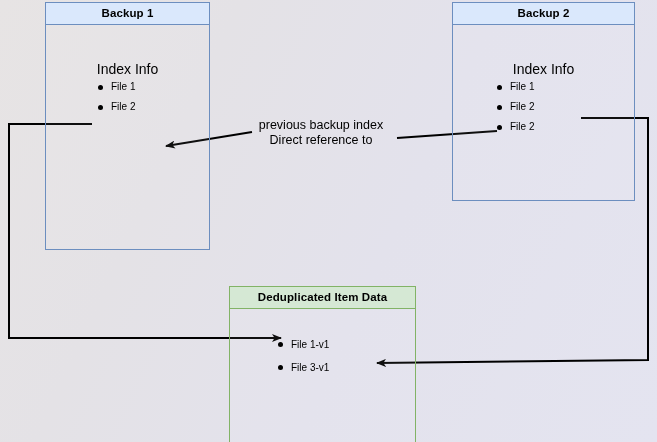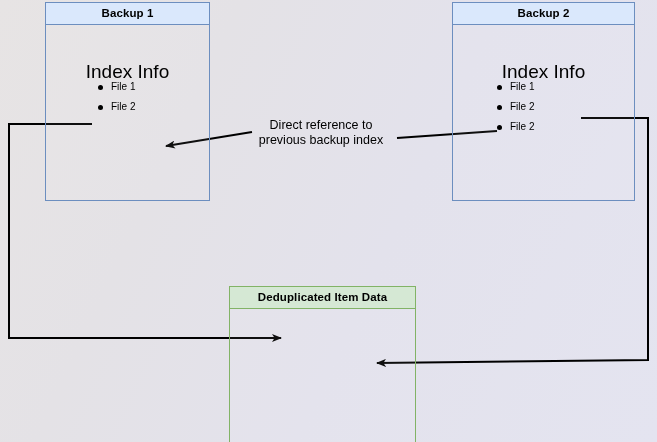--- a/index.html
+++ b/index.html
@@ -60,21 +60,21 @@
     box-sizing: border-box;
     height: calc(100% - 22px);
     background: rgba(255,255,255,0.06);
   }
   .index-label {
     position: absolute;
     left: 0;
     right: 0;
     top: 36px;
     text-align: center;
-    font-size: 19px;
+    font-size: 14px;
     color: #000;
   }
   .file-list {
     position: absolute;
     margin: 0;
     padding: 0;
     list-style: none;
     font-size: 10px;
     color: #000;
   }
@@ -87,21 +87,21 @@
   .file-list li::before {
     content: "";
     position: absolute;
     left: 2px;
     top: 8px;
     width: 5px;
     height: 5px;
     border-radius: 50%;
     background: #000;
   }
-  #backup1 { left: 45px; top: 2px; width: 165px; height: 199px; }
+  #backup1 { left: 45px; top: 2px; width: 165px; height: 248px; }
   #backup1 .file-list { left: 50px; top: 52px; }
   #backup2 { left: 452px; top: 2px; width: 183px; height: 199px; }
   #backup2 .file-list { left: 42px; top: 52px; }
   #dedup { left: 229px; top: 286px; width: 187px; height: 164px; }
   #dedup .file-list { left: 46px; top: 24px; }
   #dedup .file-list li { line-height: 23px; }
   #dedup .file-list li::before { top: 9px; }
   .edge-label {
     position: absolute;
     left: 248px;
@@ -154,22 +154,24 @@
         <li>File 2</li>
         <li>File 2</li>
       </ul>
     </div>
   </div>
 
   <div id="dedup" class="node green">
     <div class="node-header">Deduplicated Item Data</div>
     <div class="node-body">
       <ul class="file-list">
+        <li>File 1-v1</li>
+        <li>File 3-v1</li>
       </ul>
     </div>
   </div>
 
   <div class="edge-label">
+    <div>previous backup index</div>
     <div>Direct reference to</div>
-    <div>previous backup index</div>
   </div>
 
 </div>
 
 </body></html>

